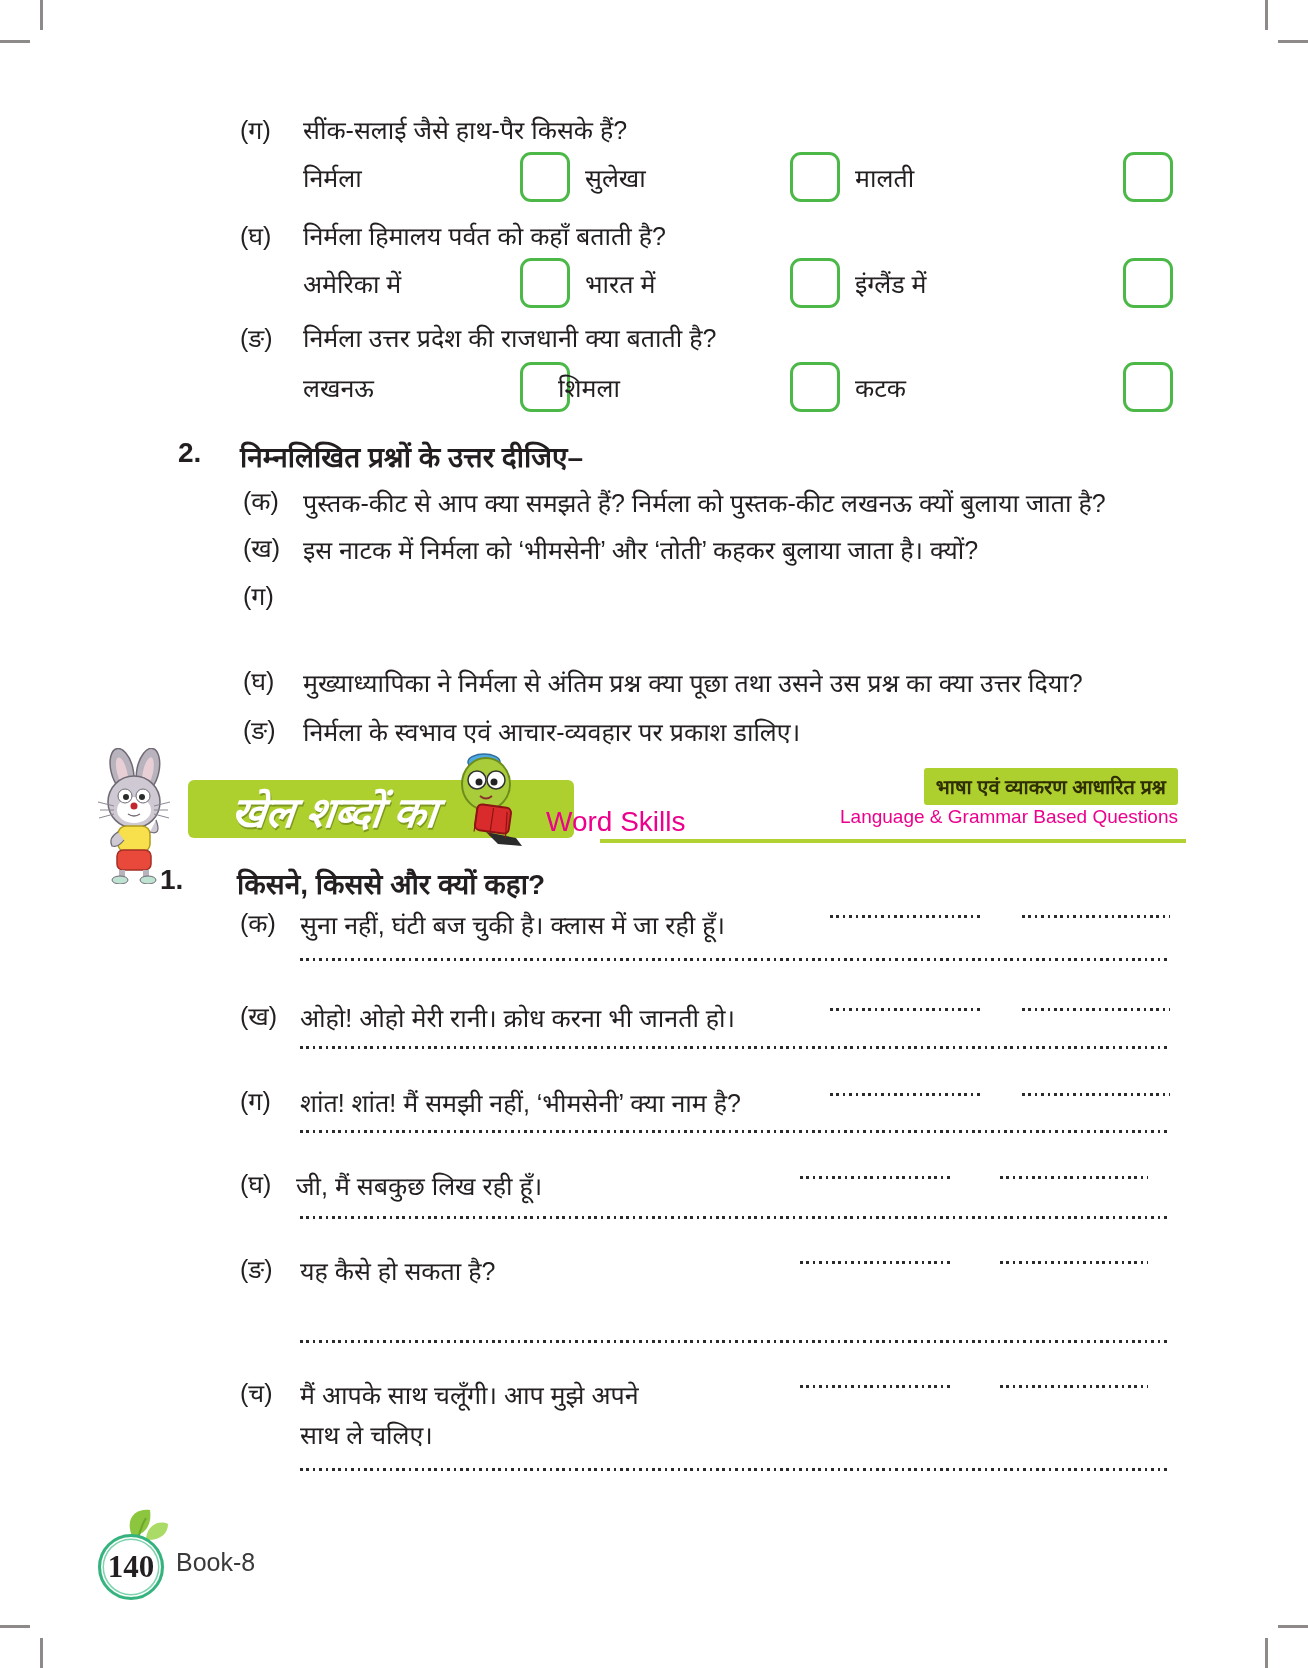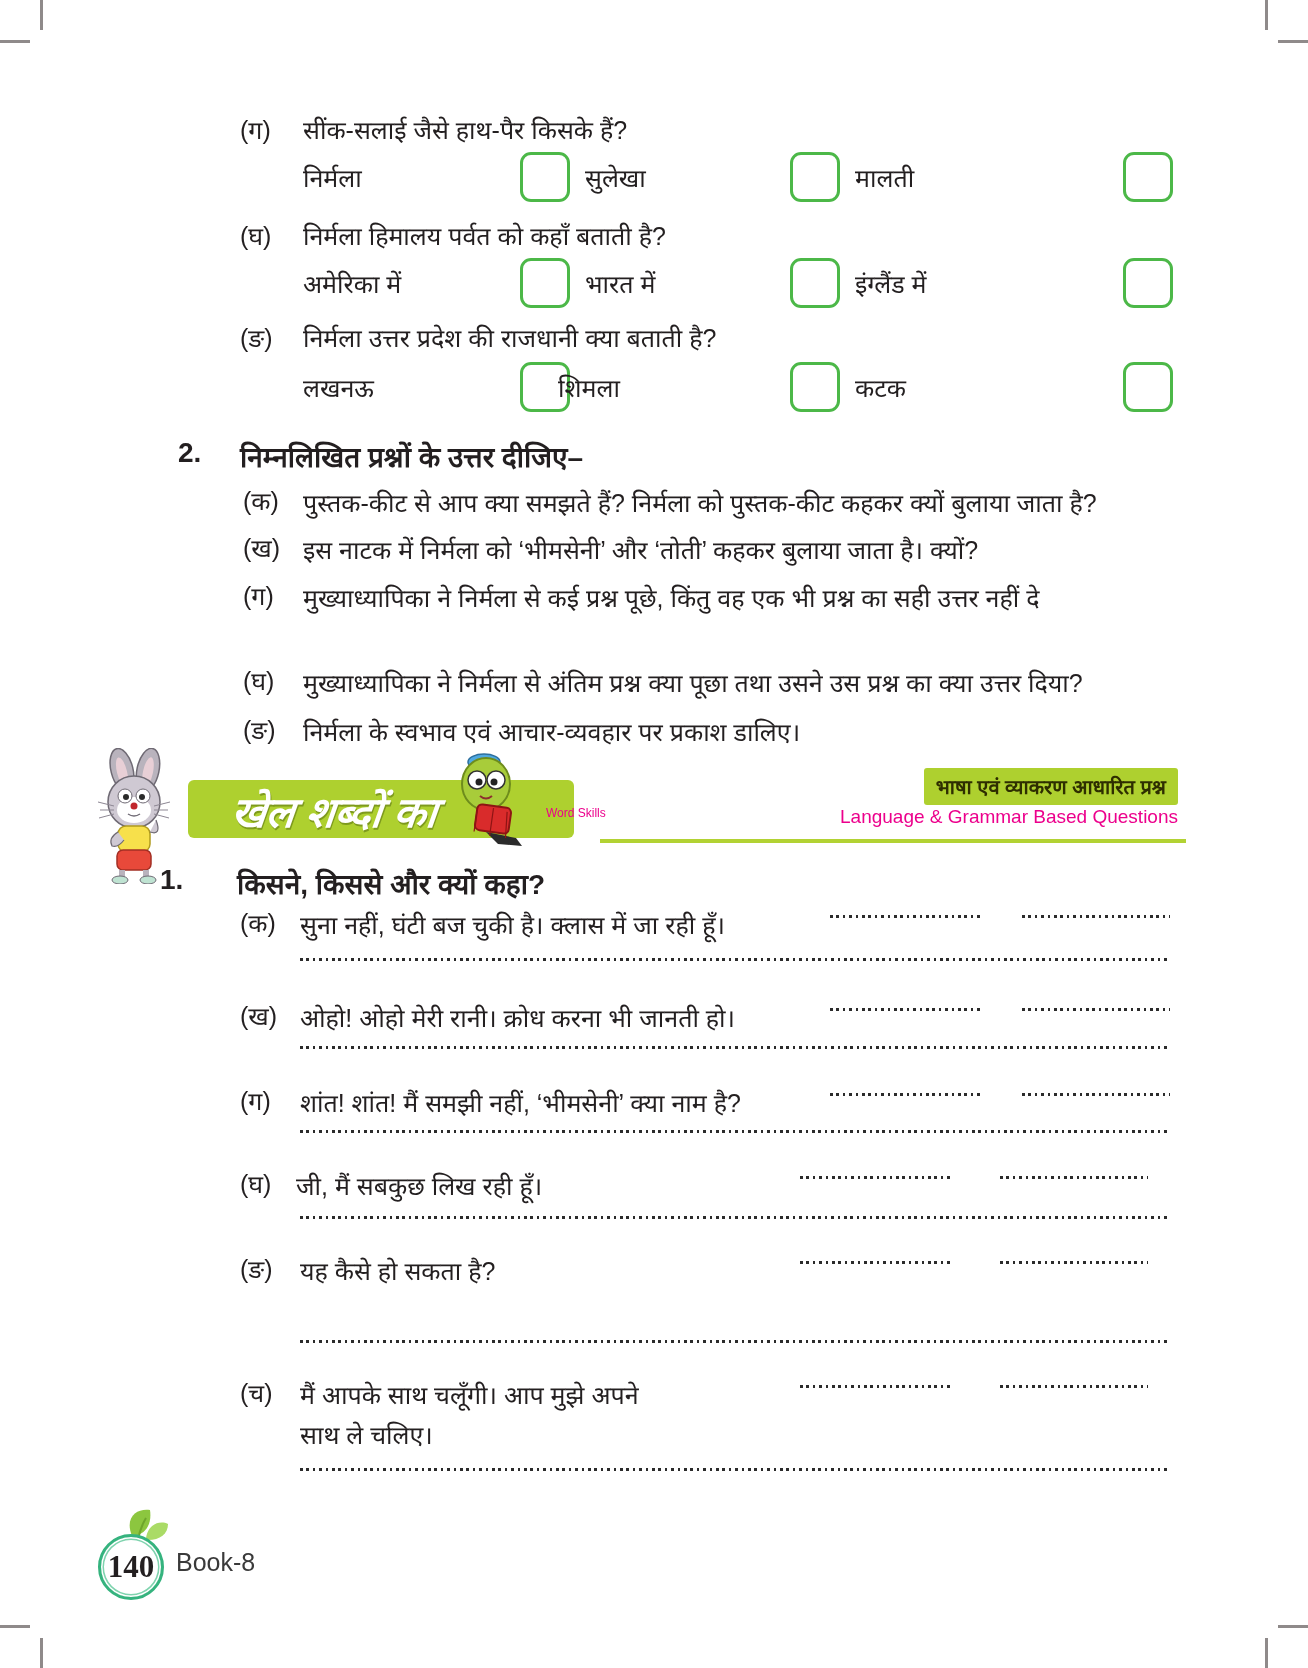--- a/index.html
+++ b/index.html
@@ -38,21 +38,21 @@
   }
   .banner::after{
     content:"";position:absolute;left:16px;top:50px;width:390px;height:12px;
     background:#97b32a;border-radius:4px;z-index:-1;
   }
   .banner-title{
     position:absolute;left:44px;top:2px;font-size:42px;font-weight:bold;font-style:italic;
     color:#ffffff;white-space:nowrap;transform:skewX(-6deg);
     text-shadow:1px 2px 0 #7e9a1e;
   }
-  .word-skills{position:absolute;left:546px;top:806px;font-size:12px;color:#ec008c;white-space:nowrap;}
+  .word-skills{position:absolute;left:546px;top:806px;font-size:28px;color:#ec008c;white-space:nowrap;}
   .badge-hi{
     position:absolute;right:130px;top:768px;background:#aed02f;color:#2e2e00;
     font-size:20px;font-weight:bold;padding:5px 12px;border-radius:3px;white-space:nowrap;
   }
   .badge-en{position:absolute;right:130px;top:806px;font-size:19px;color:#ec008c;white-space:nowrap;}
   .lime-rule{position:absolute;left:600px;top:839px;width:586px;height:4px;background:#b2d233;}
   
   .rabbit{position:absolute;left:84px;top:748px;}
   .pencil{position:absolute;left:446px;top:752px;}
   
@@ -119,33 +119,32 @@
   </div>
 
   <div class="abs" style="top:437px">
     <span class="hnum" style="left:178px">2.</span>
     <span class="htext" style="left:240px">निम्नलिखित प्रश्नों के उत्तर दीजिए–</span>
   </div>
 
   <div class="abs" style="top:483px">
     <span class="qlabel" style="left:243px">(क)</span>
     <div style="position:absolute;left:303px">
-        <div class="ln">पुस्तक-कीट से आप क्या समझते हैं? निर्मला को पुस्तक-कीट कहकर क्यों बुलाया जाता है?</div>
+        <div class="ln">पुस्तक-कीट से आप क्या समझते हैं? निर्मला को पुस्तक-कीट लखनऊ क्यों बुलाया जाता है?</div>
       </div>
   </div>
   <div class="abs" style="top:530px">
     <span class="qlabel" style="left:243px">(ख)</span>
     <div style="position:absolute;left:303px">
         <div class="ln">इस नाटक में निर्मला को ‘भीमसेनी’ और ‘तोती’ कहकर बुलाया जाता है। क्यों?</div>
       </div>
   </div>
   <div class="abs" style="top:578px">
     <span class="qlabel" style="left:243px">(ग)</span>
     <div style="position:absolute;left:303px">
-      <div class="ln">मुख्याध्यापिका ने निर्मला से कई प्रश्न पूछे, किंतु वह एक भी प्रश्न का सही उत्तर नहीं दे</div>
     </div>
   </div>
   <div class="abs" style="top:663px">
     <span class="qlabel" style="left:243px">(घ)</span>
     <div style="position:absolute;left:303px">
         <div class="ln">मुख्याध्यापिका ने निर्मला से अंतिम प्रश्न क्या पूछा तथा उसने उस प्रश्न का क्या उत्तर दिया?</div>
       </div>
   </div>
   <div class="abs" style="top:712px">
     <span class="qlabel" style="left:243px">(ङ)</span>

